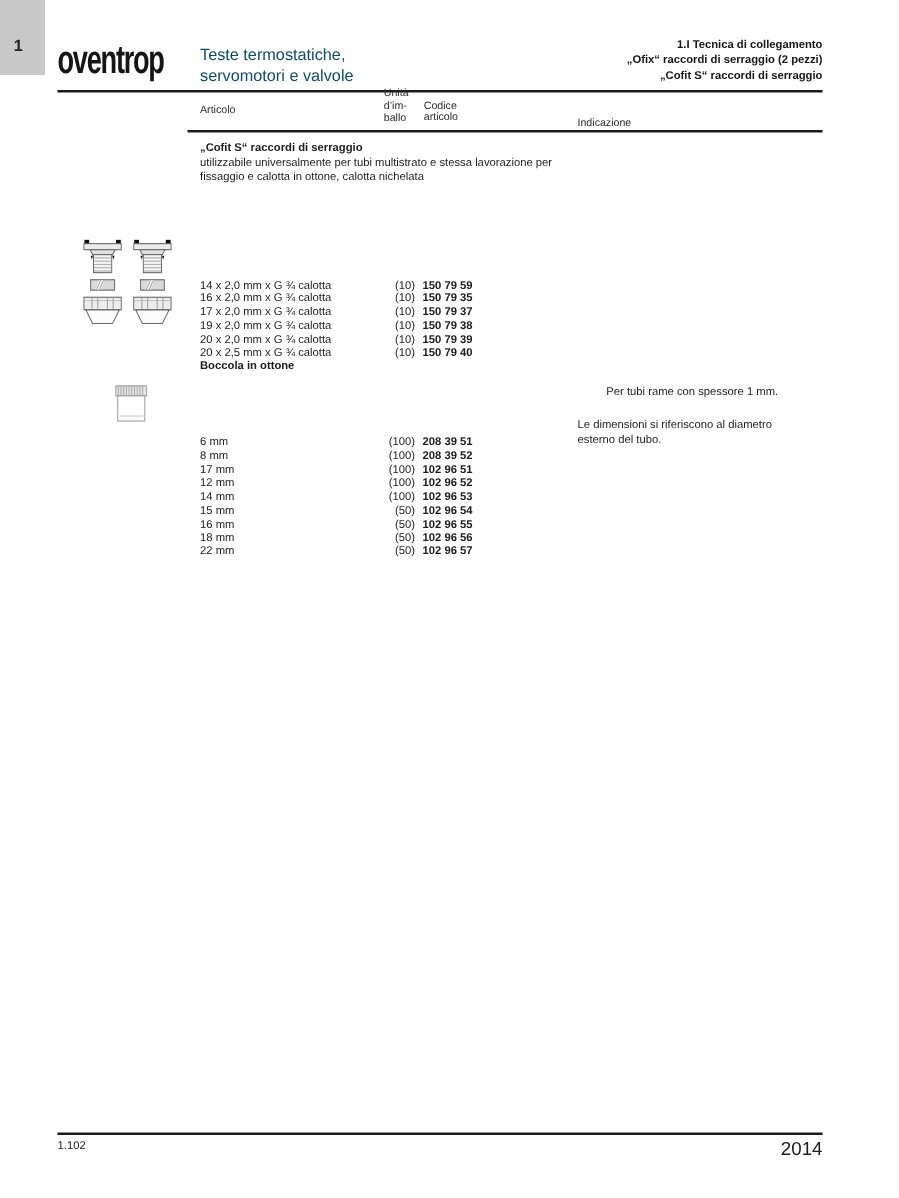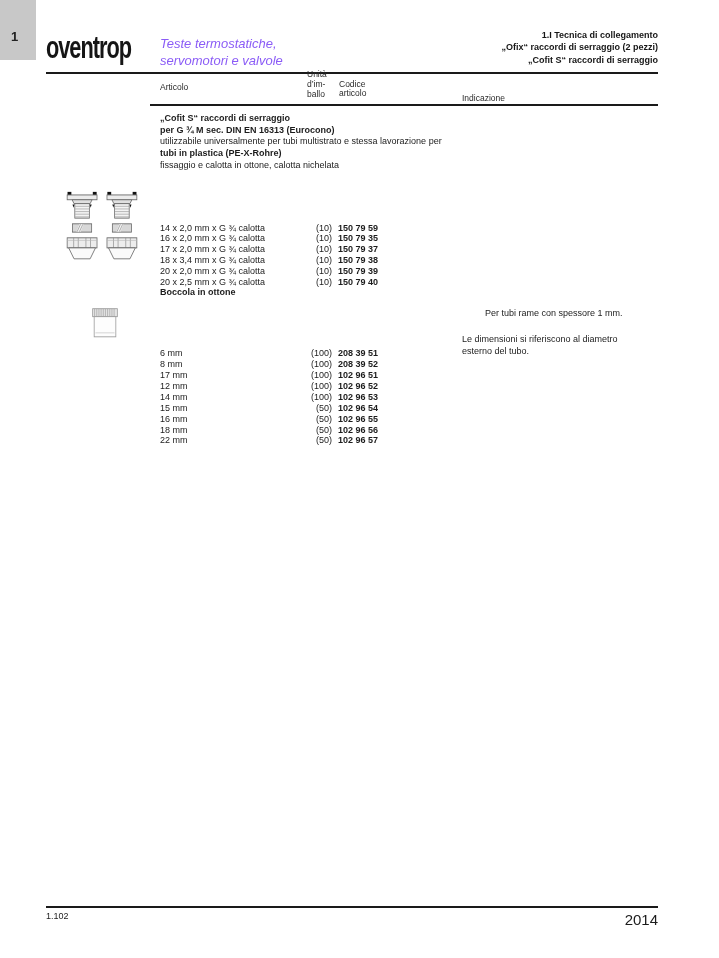--- a/index.html
+++ b/index.html
@@ -7,21 +7,21 @@
     position:relative;width:719px;height:958px;background:#fff;
     font-family:"Liberation Sans", sans-serif;color:#1c1c1c;overflow:hidden;
   }
   .tab{position:absolute;left:0;top:0;width:36px;height:60px;background:#c8c8c8;}
   .tab span{position:absolute;left:11px;top:29px;font-size:13px;font-weight:bold;color:#222;}
   .logo{
     position:absolute;left:46px;top:31px;font-size:32px;font-weight:bold;
     letter-spacing:-1.5px;line-height:1;color:#151515;
     transform:scaleX(0.68);transform-origin:0 0;white-space:nowrap;
   }
-  .title{position:absolute;left:160px;top:36px;font-size:13px;line-height:16.5px;color:#8b5cf6;font-style:italic;}
+  .title{position:absolute;left:160px;top:36px;font-size:13px;line-height:16.5px;color:#0c4a6e;}
   .hdr-right{position:absolute;right:61px;top:29px;text-align:right;font-size:9px;font-weight:bold;line-height:12.3px;color:#161616;}
   .rule{position:absolute;background:#1a1a1a;}
   .rule-top{left:46px;top:72px;width:612px;height:2px;}
   .rule-mid{left:150px;top:104px;width:508px;height:2px;}
   .rule-bottom{left:46px;top:906px;width:612px;height:1.7px;}
   .colhead{position:absolute;font-size:8.5px;color:#2a2a2a;line-height:9.8px;}
   .ch-articolo{left:160px;top:83px;}
   .ch-unita{left:307px;top:70px;}
   .ch-codice{left:339px;top:79.6px;}
   .ch-indicazione{left:462px;top:94px;}
@@ -75,23 +75,21 @@
   <div class="colhead ch-codice">
     <div>Codice</div>
     <div>articolo</div>
   </div>
   <div class="colhead ch-indicazione">Indicazione</div>
 
   <div class="rule rule-mid"></div>
 
   <div class="cofit-text">
     <div class="b">„Cofit S“ raccordi di serraggio</div>
-    <div class="b">per G ¾ M sec. DIN EN 16313 (Eurocono)</div>
     <div>utilizzabile universalmente per tubi multistrato e stessa lavorazione per</div>
-    <div class="b">tubi in plastica (PE-X-Rohre)</div>
     <div>fissaggio e calotta in ottone, calotta nichelata</div>
   </div>
 
   <svg class="fittings" viewBox="0 0 94 80" width="72" height="70" preserveAspectRatio="none">
     <defs>
       <g id="fit">
         <rect x="1" y="1" width="5" height="4.5" fill="#111"></rect>
         <rect x="34" y="1" width="5" height="4.5" fill="#111"></rect>
         <rect x="0.5" y="4.5" width="39" height="5.5" fill="#ececec" stroke="#666" stroke-width="1"></rect>
         <polygon points="7,10 33,10 30.5,14.5 9.5,14.5" fill="#e0e0e0" stroke="#666" stroke-width="1"></polygon>
@@ -122,21 +120,21 @@
       <span class="a">16 x 2,0 mm x G ¾ calotta</span>
       <span class="u">(10)</span>
       <span class="c">150 79 35</span>
     </div>
     <div class="trow">
       <span class="a">17 x 2,0 mm x G ¾ calotta</span>
       <span class="u">(10)</span>
       <span class="c">150 79 37</span>
     </div>
     <div class="trow">
-      <span class="a">18 x 3,4 mm x G ¾ calotta</span>
+      <span class="a">19 x 2,0 mm x G ¾ calotta</span>
       <span class="u">(10)</span>
       <span class="c">150 79 38</span>
     </div>
     <div class="trow">
       <span class="a">20 x 2,0 mm x G ¾ calotta</span>
       <span class="u">(10)</span>
       <span class="c">150 79 39</span>
     </div>
     <div class="trow">
       <span class="a">20 x 2,5 mm x G ¾ calotta</span>

